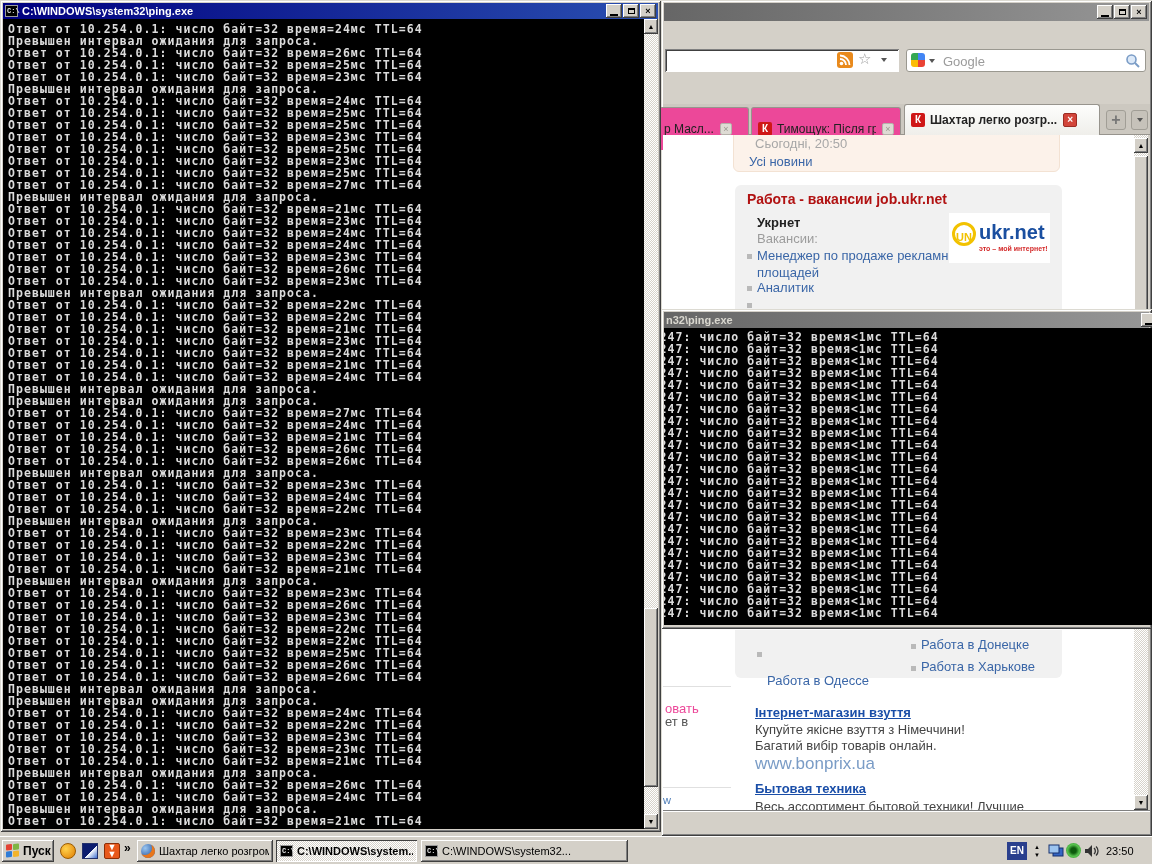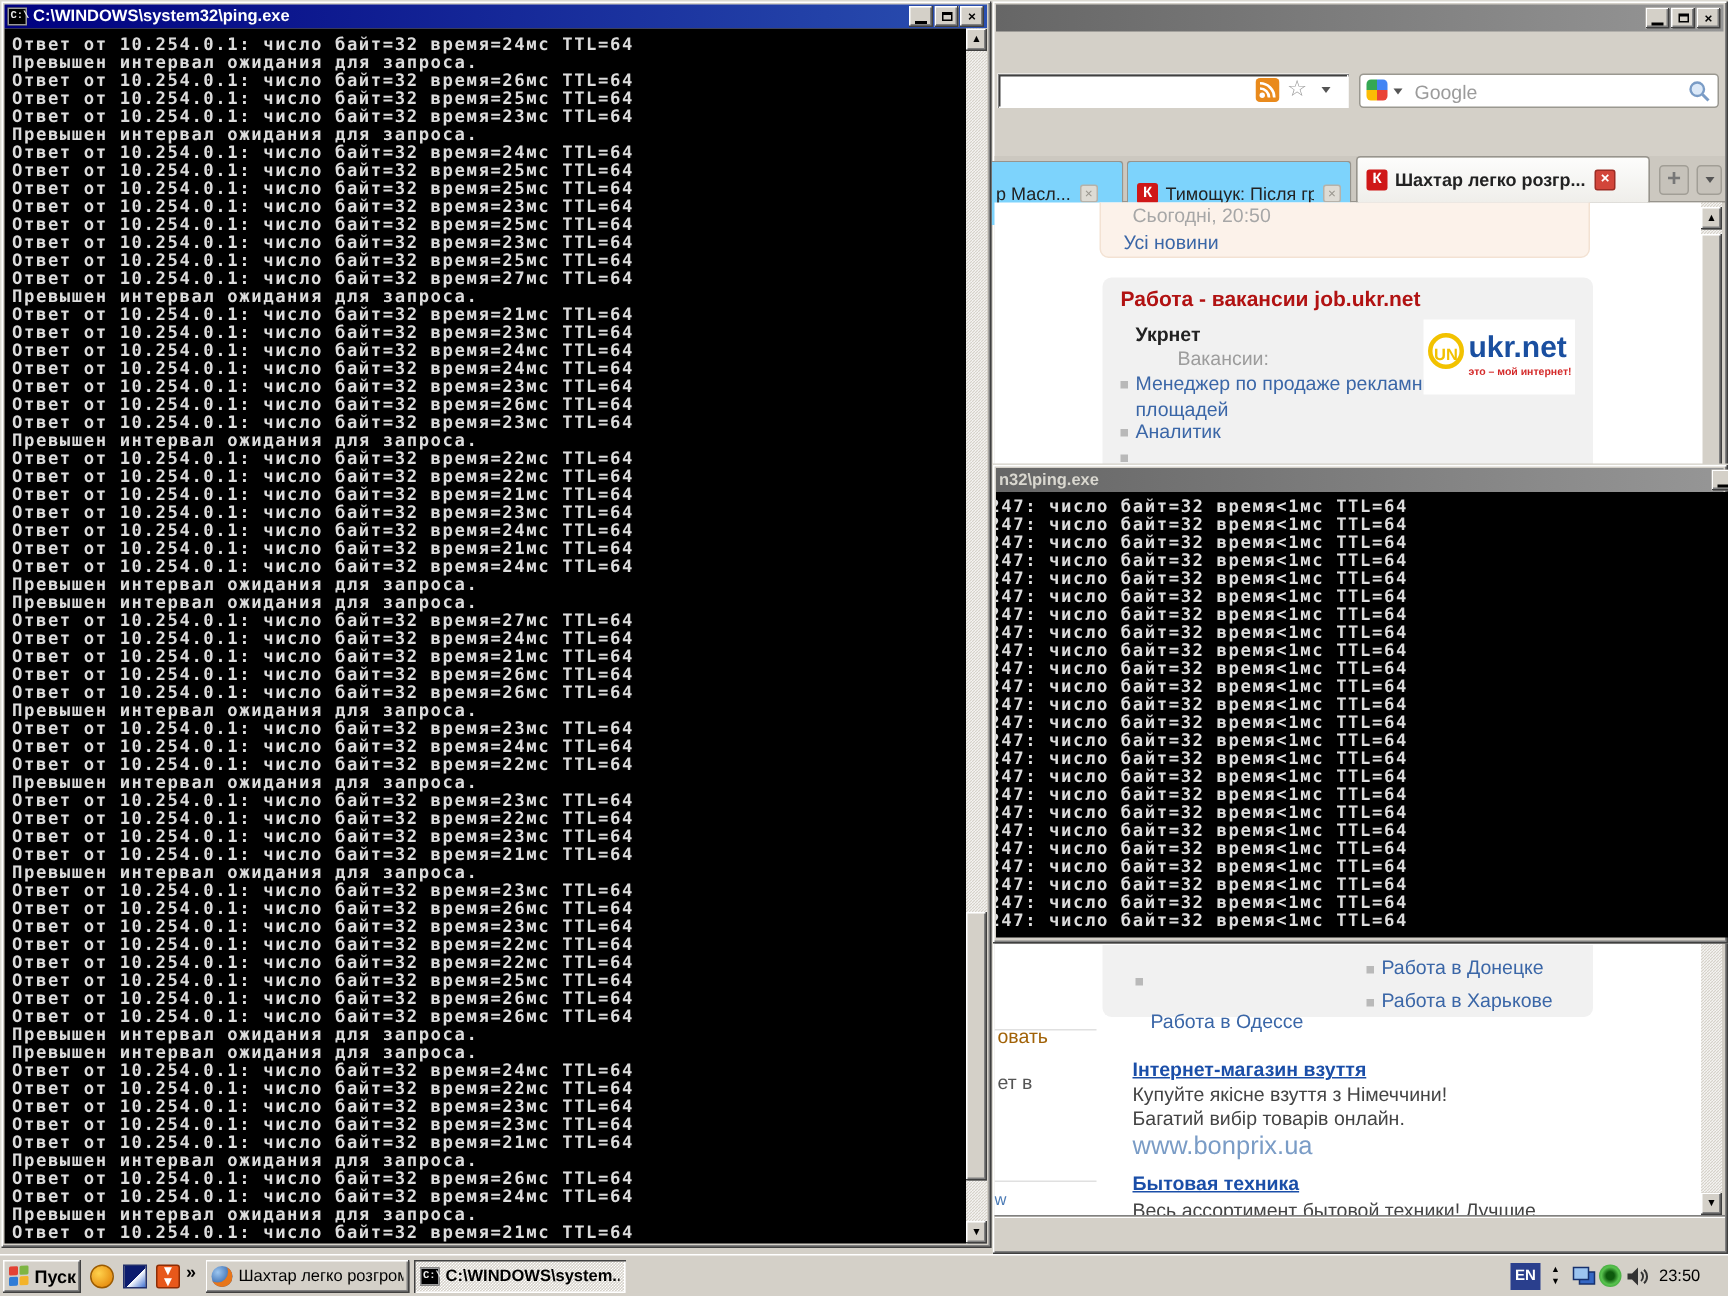--- a/index.html
+++ b/index.html
@@ -49,21 +49,21 @@
             font-size:7px; color:#000; }
   .sb-thumb { position:absolute; width:14px; background:#d4d0c8;
             box-shadow: inset -1px -1px 0 #404040, inset 1px 1px 0 #fff, inset -2px -2px 0 #808080; }
 
   
   #browser-window { position:absolute; left:661px; top:0; width:491px; height:836px;
                     background:#d4d0c8; z-index:1;
                     box-shadow: inset 1px 1px 0 #dcdad2, inset -1px -1px 0 #404040,
                                 inset 2px 2px 0 #fff, inset -2px -2px 0 #808080; overflow:hidden; }
   .tab { position:absolute; top:3px; height:43px; display:flex; align-items:center;
-         padding:0 6px; font-size:12px; color:#222; background:#7dd3fc;
+         padding:0 6px; font-size:12px; color:#222; background:#ec4899;
          border:1px solid #97948d; border-bottom:0; border-radius:3px 3px 0 0; }
   .tab.active { background:linear-gradient(#fdfdfc,#efeeea); font-weight:bold; height:31px; z-index:2; }
   .tab-close { width:12px; height:12px; margin-left:6px; background:#dedbd4;
                border:1px solid #b5b2aa; border-radius:2px; color:#9a978f;
                font-size:9px; line-height:10px; text-align:center; flex:0 0 auto; }
   .tab-close.red { width:14px; height:14px; background:#d2453a; border:1px solid #9c2c24;
                color:#fff; font-weight:bold; font-size:10px; line-height:12px; }
   .favicon-k { width:14px; height:14px; background:#cf1717; border-radius:2px; color:#fff;
                font-size:10px; font-weight:bold; line-height:14px; text-align:center;
                margin-right:5px; flex:0 0 auto; }
@@ -167,21 +167,21 @@
   <div class="page">
 
     <div class="abs" style="left:70px; top:-6px; width:327px; height:43px; background:#fcf2ea;
                 border:1px solid #f3e2d3; border-radius:6px;"></div>
     <div class="abs" style="left:92px; top:1px; color:#a7a7a7;">Сьогодні, 20:50</div>
     <a class="abs blk-link" style="left:86px; top:19px;">Усі новини</a>
 
     <div class="abs" style="left:72px; top:50px; width:327px; height:185px; background:#f1f1f1; border-radius:6px 6px 0 0;"></div>
     <div class="abs" style="left:84px; top:56px; font-size:14px; font-weight:bold; color:#b11212;">Работа - вакансии job.ukr.net</div>
     <div class="abs" style="left:94px; top:80px; font-weight:bold; color:#222;">Укрнет</div>
-    <div class="abs" style="left:94px; top:96px; color:#9c9c9c;margin-left:28px;">Вакансии:</div>
+    <div class="abs" style="left:94px; top:96px; color:#9c9c9c;">Вакансии:</div>
     <span class="bullet" style="left:84px; top:119px;"></span>
     <a class="abs blk-link" style="left:94px; top:112px; width:220px; line-height:17px;">Менеджер по продаже рекламных площадей</a>
     <span class="bullet" style="left:84px; top:151px;"></span>
     <a class="abs blk-link" style="left:94px; top:145px;">Аналитик</a>
     <span class="bullet" style="left:84px; top:168px;"></span>
     <a class="abs blk-link" style="left:94px; top:162px;margin-top:13px;">QA Engineer, Automation Engineer</a>
 
     <div class="abs" style="left:286px; top:78px; width:101px; height:50px; background:#fff; text-align:center;">
       <span style="position:absolute; left:3px; top:9px; width:24px; height:24px; border:3px solid #f2c200;
                    border-radius:50%; color:#f2c200; font-weight:bold; font-size:11px; line-height:24px;">UN</span>
@@ -191,21 +191,21 @@
 
     <div class="abs" style="left:72px; top:495px; width:327px; height:48px; background:#f1f1f1; border-radius:0 0 6px 6px;"></div>
     <span class="bullet" style="left:94px; top:517px;"></span>
     <a class="abs blk-link" style="left:104px; top:510px;margin-top:28px;">Работа в Одессе</a>
     <span class="bullet" style="left:248px; top:509px;"></span>
     <a class="abs blk-link" style="left:258px; top:502px;">Работа в Донецке</a>
     <span class="bullet" style="left:248px; top:531px;"></span>
     <a class="abs blk-link" style="left:258px; top:524px;">Работа в Харькове</a>
 
     <div class="hr-line" style="left:0; top:551px; width:68px;"></div>
-    <div class="abs" style="left:2px; top:548px; color:#a16207;text-align:center;">овать</div>
+    <div class="abs" style="left:2px; top:566px; color:#ec4899;text-align:center;">овать</div>
     <div class="abs" style="left:2px; top:579px; color:#555;">ет в</div>
     <div class="hr-line" style="left:0; top:652px; width:68px;"></div>
     <div class="abs" style="left:0; top:659px; color:#4a7ab5; font-size:11px;">w</div>
 
     <a class="abs" style="left:92px; top:570px; color:#1a4ea8; font-weight:bold; text-decoration:underline;">Інтернет-магазин взуття</a>
     <div class="abs" style="left:92px; top:587px; width:258px; color:#444; line-height:16px;">Купуйте якісне взуття з Німеччини! Багатий вибір товарів онлайн.</div>
     <a class="abs" style="left:92px; top:619px; color:#7a9cc6; font-size:17px; text-decoration:none;">www.bonprix.ua</a>
 
     <a class="abs" style="left:92px; top:646px; color:#1a4ea8; font-weight:bold; text-decoration:underline;">Бытовая техника</a>
     <div class="abs" style="left:92px; top:664px; width:270px; color:#444;">Весь ассортимент бытовой техники! Лучшие</div>
@@ -371,20 +371,24 @@
 
   <div class="task-btn btn3d" style="left:137px; width:136px;">
     <span style="width:14px; height:14px; flex:0 0 auto; margin-right:4px; border-radius:50%;
                  background:radial-gradient(circle at 30% 30%, #9cc6f0, #2b5fa8 70%);
                  box-shadow: inset -3px -3px 0 #e8761a;"></span>
     <span style="overflow:hidden; white-space:nowrap;">Шахтар легко розгром...</span>
   </div>
   <div class="task-btn btn3d pressed dither" style="left:276px; width:141px; font-weight:bold;">
     <span class="console-ico"></span>
     <span style="overflow:hidden; white-space:nowrap;">C:\WINDOWS\system...</span>
+  </div>
+  <div class="task-btn btn3d" style="left:421px; width:207px;">
+    <span class="console-ico"></span>
+    <span style="overflow:hidden; white-space:nowrap;">C:\WINDOWS\system32...</span>
   </div>
 
   <div class="abs" style="left:1007px; top:5px; width:20px; height:18px; background:#2a3f8d; color:#fff;
               font-size:10px; font-weight:bold; text-align:center; line-height:18px;">EN</div>
   <div class="abs" style="left:1031px; top:6px; width:12px; height:16px; color:#000; font-size:6px;
               line-height:8px; text-align:center;">▲<br>▼</div>
   <span class="tray-ico" style="left:1048px; top:7px;">
     <svg width="16" height="14" viewBox="0 0 16 14">
       <rect x="5" y="4" width="10" height="8" fill="#3567c4" stroke="#16306e"></rect>
       <rect x="1" y="1" width="10" height="8" fill="#9cc4f0" stroke="#16306e"></rect>

